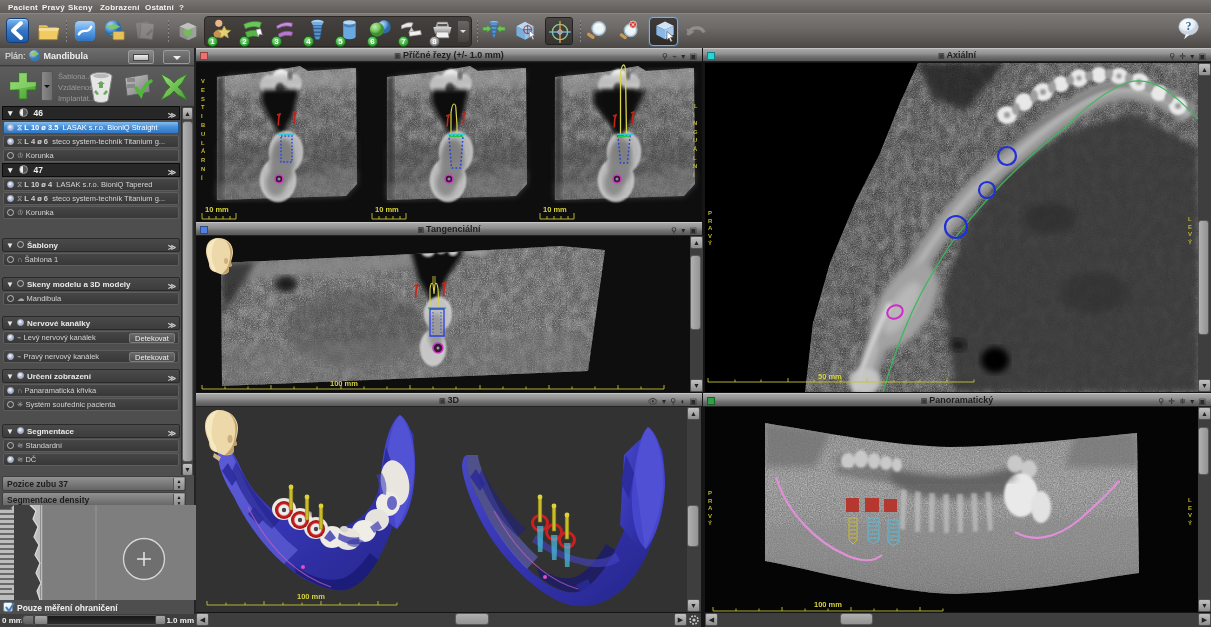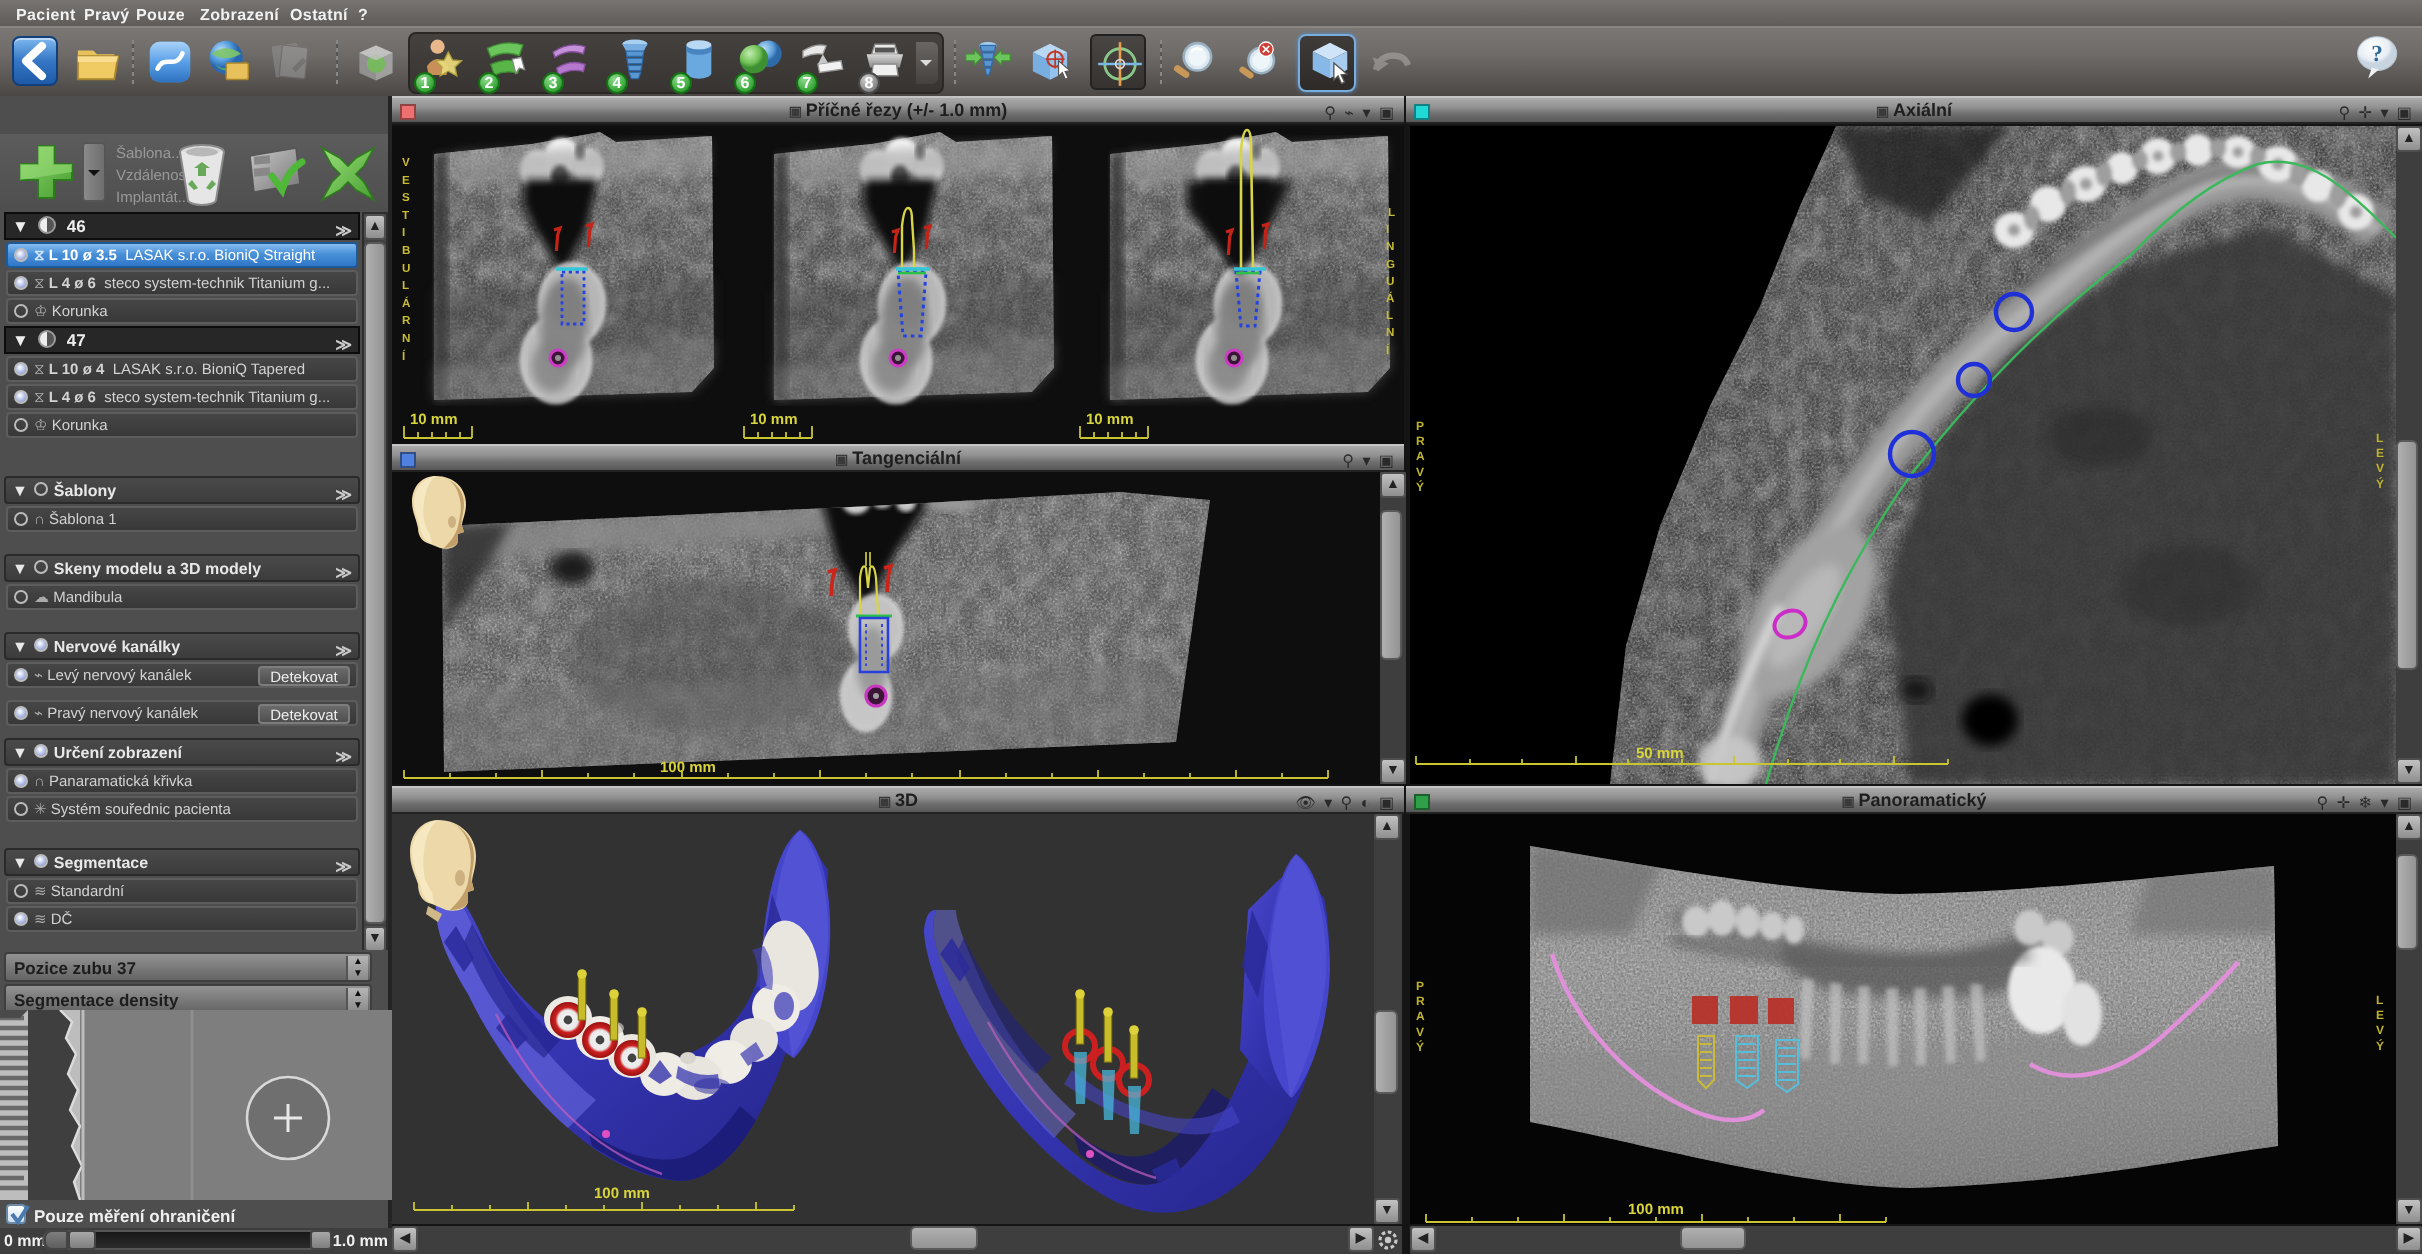--- a/index.html
+++ b/index.html
@@ -29,21 +29,21 @@
 .sv{position:absolute;background:#3e3e3e}
 .sbtn{position:absolute;width:13px;height:13px;background:linear-gradient(#c2c2c2,#8e8e8e);border:1px solid #4f4f4f;border-radius:2px;color:#222;font-size:7px;text-align:center;line-height:12px}
 .sthumb{position:absolute;background:linear-gradient(90deg,#b0b0b0,#939393);border:1px solid #5a5a5a;border-radius:3px}
 .sthumbh{position:absolute;background:linear-gradient(#b0b0b0,#939393);border:1px solid #5a5a5a;border-radius:3px}
 </style></head>
 <body>
 
 <div class="abs" id="menubar">
     <span style="left:8px">Pacient</span>
     <span style="left:42px">Pravý</span>
-    <span style="left:68px">Pouze</span>
+    <span style="left:68px">Skeny</span>
     <span style="left:100px">Zobrazení</span>
     <span style="left:145px">Ostatní</span>
     <span style="left:179px">?</span>
   </div>
 
 <div class="abs" id="toolbar">
 
 <div class="tbtn" style="left:6px;top:4px;width:23px;height:25px;background:linear-gradient(#7db8ef,#3576c4 50%,#1d5aa8);border:1px solid #123f7a;border-radius:4px;box-shadow:inset 0 1px 0 rgba(255,255,255,.5)">
 <svg width="21" height="23" viewBox="0 0 21 23">
         <path d="M14 4 L6 11.5 L14 19" fill="none" stroke="#fff" stroke-width="4" stroke-linecap="round" stroke-linejoin="round"></path>
@@ -242,20 +242,37 @@
           <stop offset="0" stop-color="#ffffff"></stop>
           <stop offset=".8" stop-color="#e8eef4"></stop>
           <stop offset="1" stop-color="#c8d4e0"></stop>
         </radialGradient>
       </defs>
     </svg>
 </div>
 
 <div class="abs" id="lp">
 
+<div class="lph" style="top:0"><span style="margin-left:5px;line-height:17px">Plán: </span><svg style="vertical-align:-3px" width="13" height="13" viewBox="0 0 13 13">
+        <circle cx="6.5" cy="6.5" r="5.5" fill="url(#lpglobe)"></circle>
+        <path d="M2 5 q5 -4 9 0 q-5 3 -9 0z" fill="#8ac86a"></path>
+        <defs>
+          <radialGradient id="lpglobe" cx=".35" cy=".3">
+            <stop offset="0" stop-color="#cfe8f8"></stop>
+            <stop offset="1" stop-color="#3878b8"></stop>
+          </radialGradient>
+        </defs>
+      </svg><b style="line-height:17px"> Mandibula</b>
+<div style="position:absolute;right:40px;top:2px;width:26px;height:14px;background:linear-gradient(#8a8a8a,#666);border:1px solid #999;border-radius:2px">
+        <div style="margin:3px 4px;width:16px;height:7px;background:linear-gradient(#eee,#bbb);border:1px solid #444"></div>
+      </div>
+<div style="position:absolute;right:4px;top:2px;width:27px;height:14px;background:linear-gradient(#7a7a7a,#5a5a5a);border:1px solid #999;border-radius:2px">
+        <div style="width:0;height:0;border:4px solid transparent;border-top-color:#eee;margin:5px 0 0 9px"></div>
+      </div>
+</div>
 
 <div class="abs" style="left:0;top:19px;width:194px;height:39px;background:linear-gradient(#5c5c5c,#4e4e4e)">
 <svg class="abs" style="left:7px;top:3px" width="32" height="33" viewBox="0 0 32 33">
         <path d="M12 3 h8 v9 h9 v8 h-9 v9 h-8 v-9 H3 v-8 h9z" fill="url(#lpplus)" stroke="#2e7a1e" stroke-width="1"></path>
         <path d="M12 3 h8 v9 h9 v4 l-26 4 v-8 h9z" fill="#9ade7a" opacity=".55"></path>
         <defs>
           <linearGradient id="lpplus" x1="0" y1="0" x2="1" y2="1">
             <stop offset="0" stop-color="#8ed46e"></stop>
             <stop offset="1" stop-color="#48a030"></stop>
           </linearGradient>

